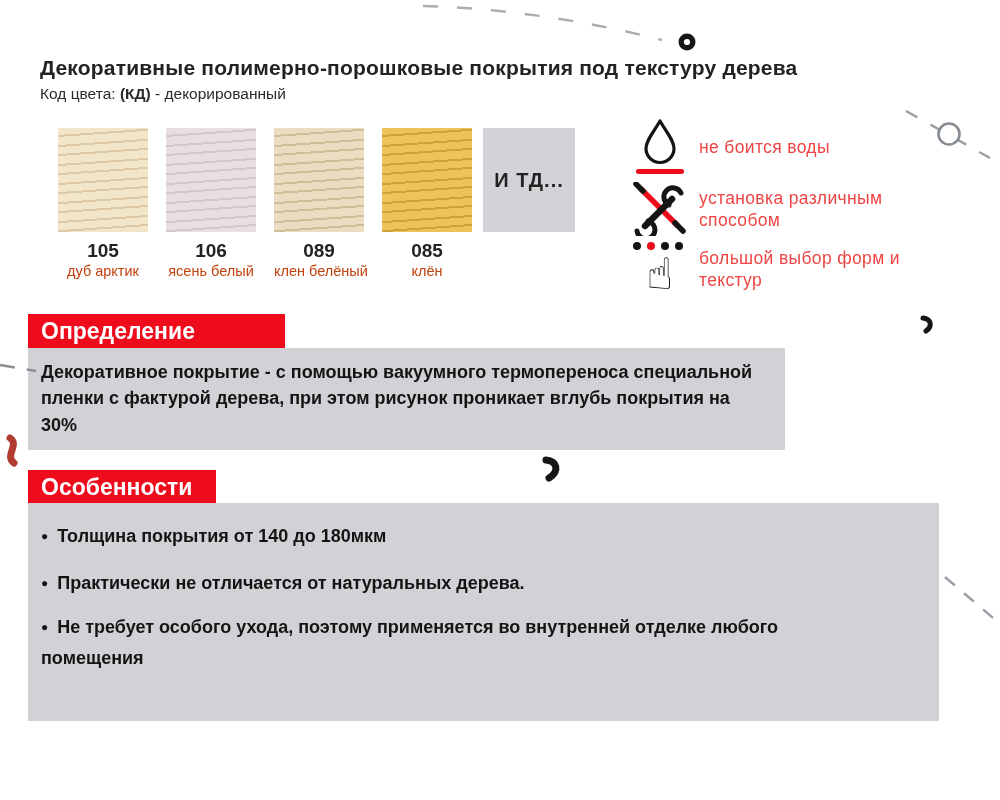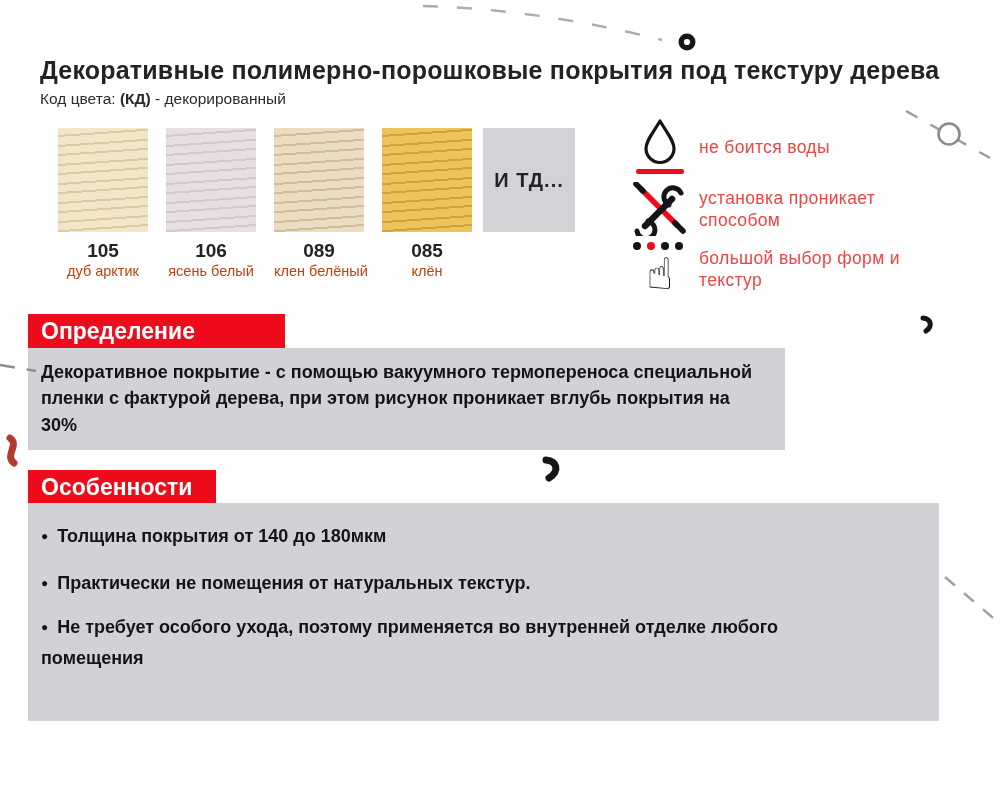--- a/index.html
+++ b/index.html
@@ -4,21 +4,21 @@
 <style>
   html,body{margin:0;padding:0;}
   body{
     width:1000px;height:800px;position:relative;overflow:hidden;
     background:#ffffff;
     font-family:"Liberation Sans","DejaVu Sans",sans-serif;
     color:#1d1d1d;
   }
   
   .title-block{position:absolute;left:40px;top:56px;width:930px;}
-  .page-title{font-size:25px;font-weight:bold;letter-spacing:.2px;color:#232323;margin:0;}
+  .page-title{font-size:21px;font-weight:bold;letter-spacing:.2px;color:#232323;margin:0;}
   .subtitle{font-size:15.5px;color:#2a2a2a;margin-top:5px;}
   .subtitle b{font-weight:bold;}
   
   .swatch-row{position:absolute;left:51px;top:128px;display:flex;gap:11px;}
   .swatch-cell{width:90px;text-align:center;padding-left:7px;}
   .chip{width:90px;height:104px;}
   .swatch-code{font-size:19px;font-weight:bold;color:#232323;margin-top:8px;}
   .swatch-name{font-size:14.5px;color:#c2410c;margin-top:1px;white-space:nowrap;}
   .etc-box{width:92px;height:104px;display:flex;align-items:center;justify-content:center;
     font-size:20px;font-weight:bold;letter-spacing:1px;color:#232323;}
@@ -101,21 +101,21 @@
     <div class="benefit-icon">
       <svg width="56" height="54" viewBox="0 0 56 54">
         <line class="accent-stroke" x1="9" y1="7" x2="45" y2="43" stroke-width="5.5" stroke-linecap="round"></line>
         <line x1="4" y1="2" x2="11" y2="9" stroke="#151515" stroke-width="5.5" stroke-linecap="round"></line>
         <line x1="43" y1="41" x2="51" y2="49" stroke="#151515" stroke-width="5.5" stroke-linecap="round"></line>
         <line x1="13" y1="44" x2="40" y2="17" stroke="#151515" stroke-width="6.5" stroke-linecap="round"></line>
         <path d="M37,23 A9,9 0 1 1 49,11" fill="none" stroke="#151515" stroke-width="5" stroke-linecap="round"></path>
         <path d="M16,39 A9,9 0 1 1 5,49" fill="none" stroke="#151515" stroke-width="5" stroke-linecap="round"></path>
       </svg>
     </div>
-    <div class="benefit-text">установка проникает способом</div>
+    <div class="benefit-text">установка различным способом</div>
   </div>
 
   <div class="benefit-row">
     <div class="benefit-icon">
       <div class="dots">
         <span class="dot"></span>
           <span class="dot red"></span>
           <span class="dot"></span>
           <span class="dot"></span>
       </div>
@@ -125,21 +125,21 @@
   </div>
 
 </div>
 
 <div class="banner banner-def">Определение</div>
 <div class="gray-box def-box">Декоративное покрытие - с помощью вакуумного термопереноса специальной пленки с фактурой дерева, при этом рисунок проникает вглубь покрытия на 30%</div>
 
 <div class="banner banner-feat">Особенности</div>
 <div class="gray-box feat-box">
   <div class="feat-item">Толщина покрытия от 140 до 180мкм</div>
-  <div class="feat-item m3">Практически не помещения от натуральных текстур.</div>
+  <div class="feat-item m3">Практически не отличается от натуральных дерева.</div>
   <div class="feat-item wrap-narrow">Не требует особого ухода, поэтому применяется во внутренней отделке любого помещения</div>
 </div>
 
 <svg class="decor" width="1000" height="800" viewBox="0 0 1000 800">
   <path d="M423,6 C505,8 592,22 662,40" fill="none" stroke="#a9adb2" stroke-width="2.4" stroke-dasharray="15 19"></path>
   <g>
     <circle cx="687" cy="42" r="8.5" fill="#161616"></circle>
     <circle cx="687" cy="42" r="3.1" fill="#ffffff"></circle>
   </g>
   <g>

